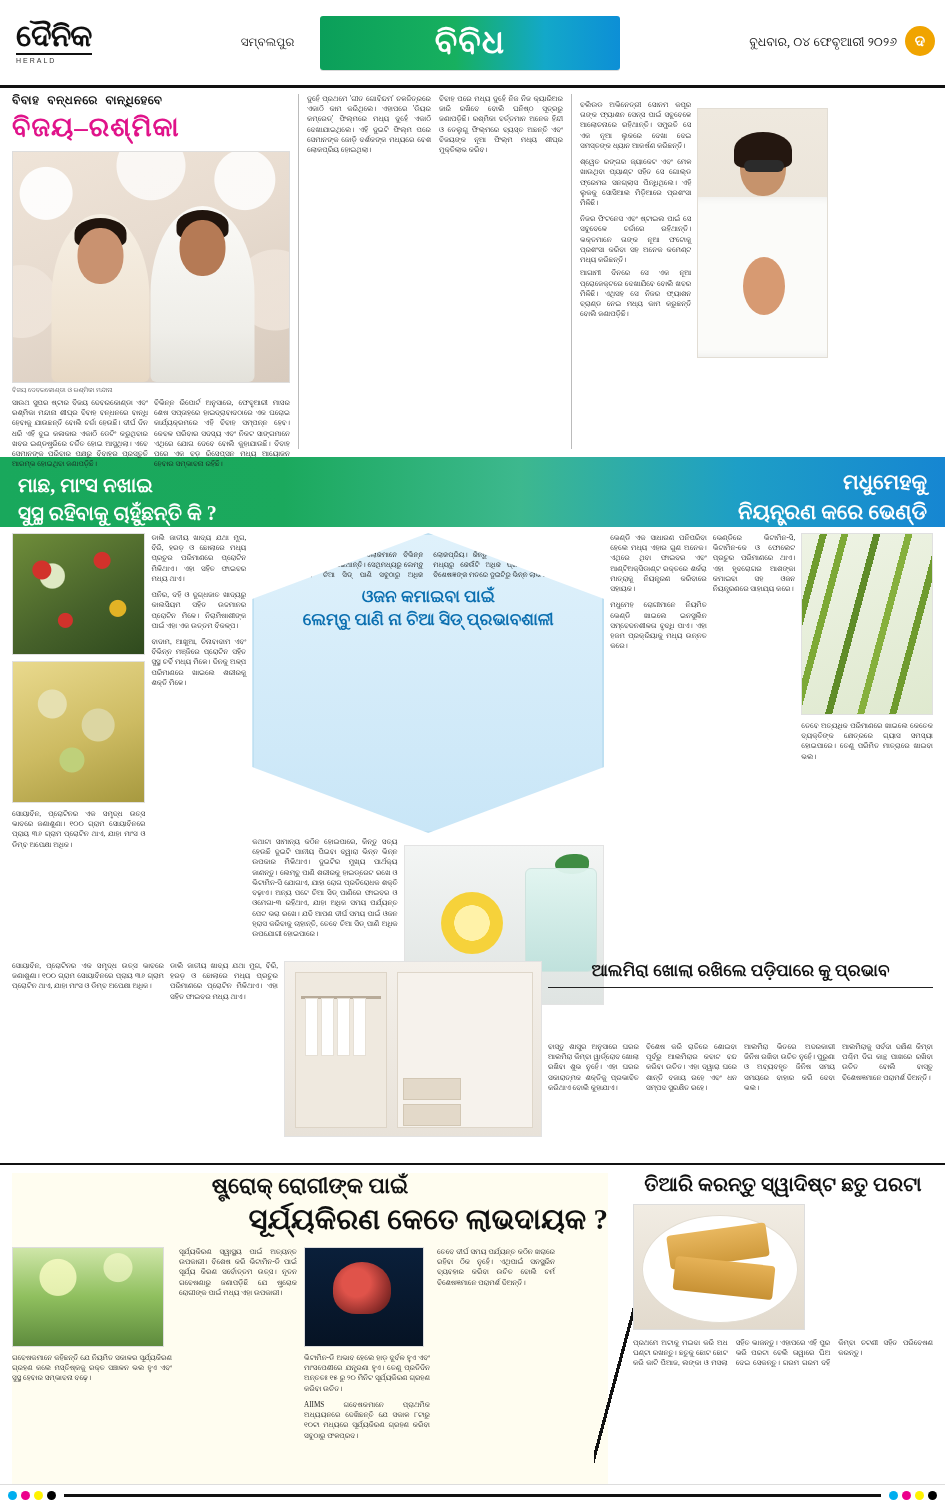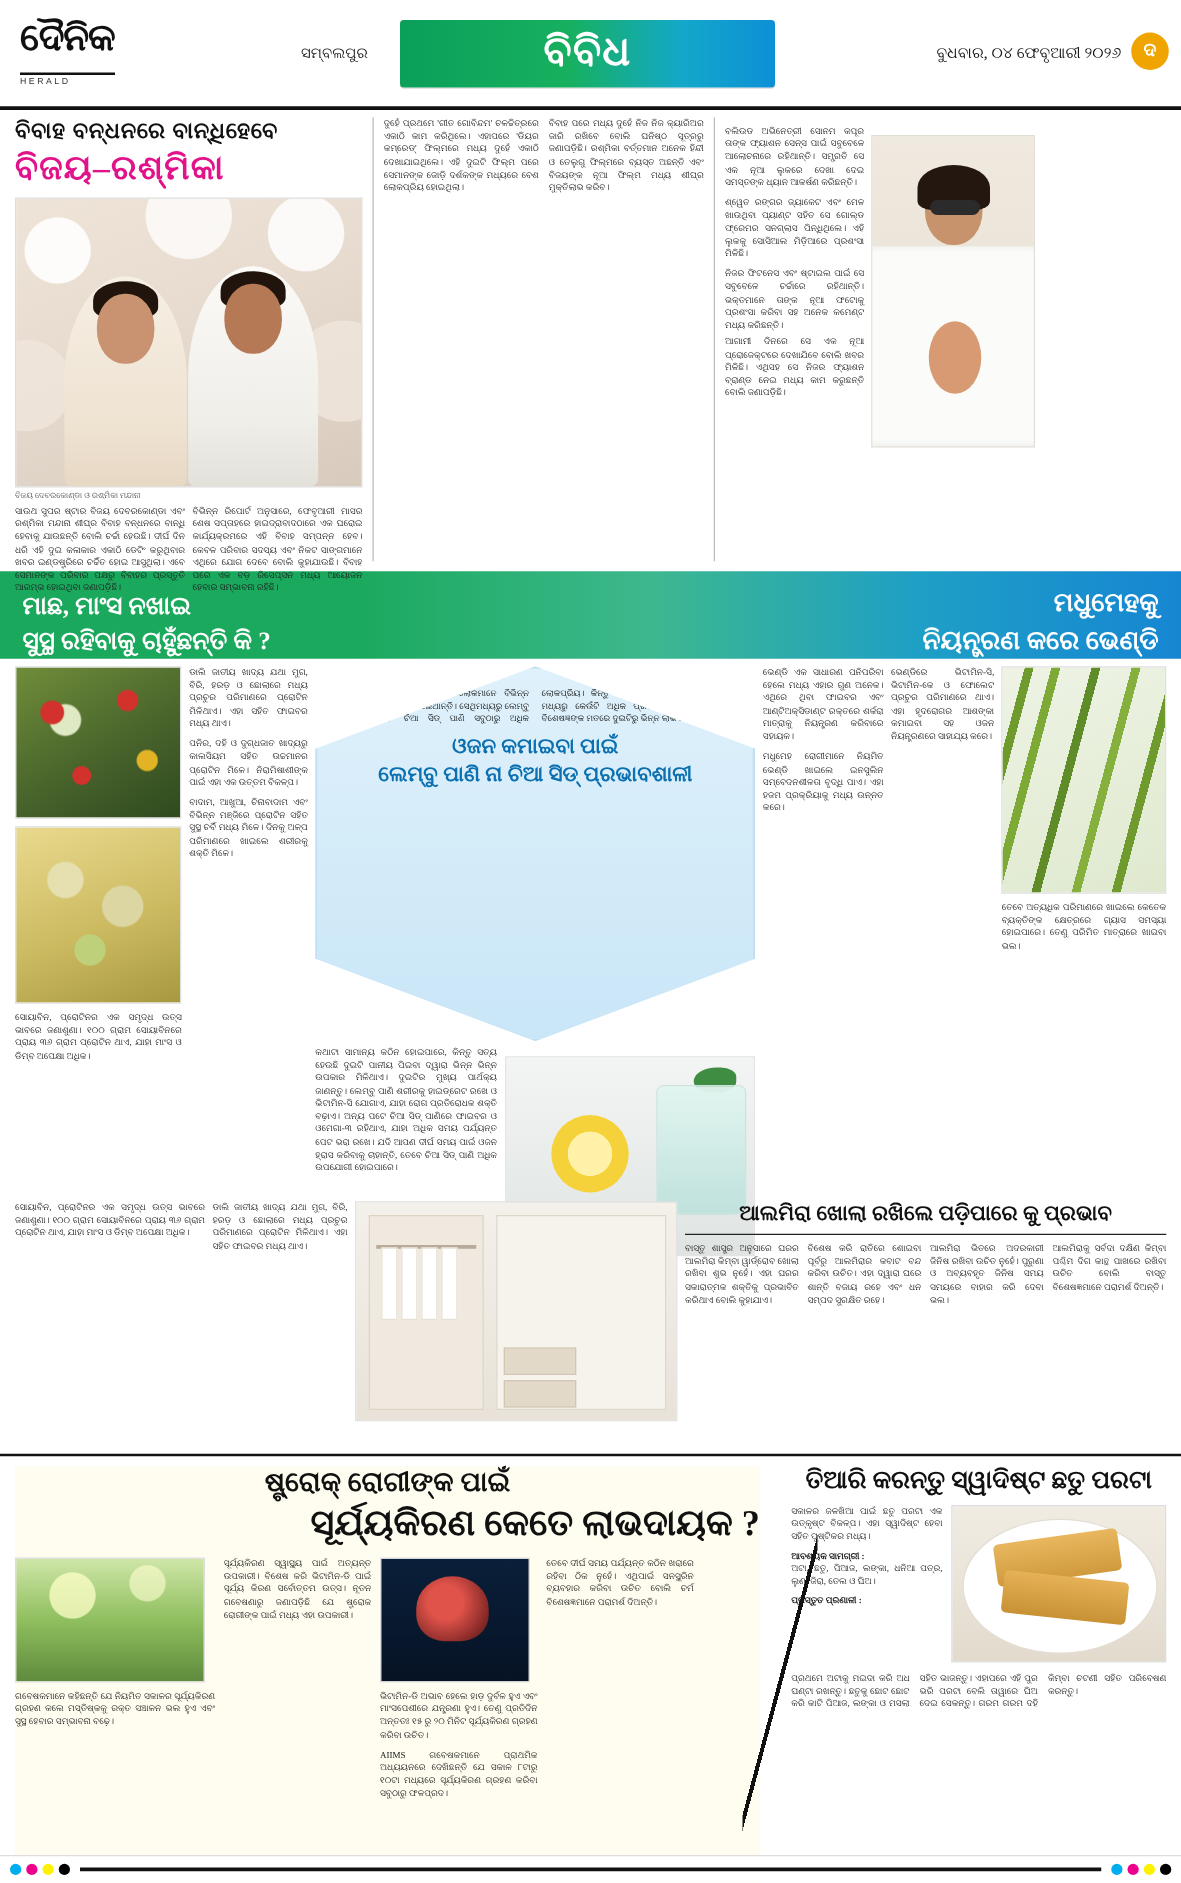--- a/index.html
+++ b/index.html
@@ -18,21 +18,21 @@
   .masthead {
     position: relative; height: 88px; width: 945px;
     border-bottom: 3px solid #111;
     display: flex; align-items: center;
   }
   .logo-wrap { width: 215px; padding-left: 16px; }
   .logo {
     font-family: "Liberation Serif", serif;
     font-weight: bold; font-size: 30px; letter-spacing: -1px;
     color: #111; line-height: 1;
-    border-bottom: 2px solid #111; display: inline-block; padding-bottom: 12px;
+    border-bottom: 2px solid #111; display: inline-block; padding-bottom: 2px;
   }
   .logo-sub { font-size: 7px; letter-spacing: 2px; color: #333; margin-top: 2px; }
   .place { font-size: 12px; color: #222; width: 105px; text-align: center; }
   .section-banner {
     width: 300px; height: 54px; position: relative;
     background: linear-gradient(90deg,#0b9f5a 0%, #17b05f 45%, #13a8c9 75%, #0d8fd6 100%);
     border-radius: 3px;
     display: flex; align-items: center; justify-content: center;
     box-shadow: 0 1px 0 rgba(0,0,0,.15);
   }
@@ -53,21 +53,21 @@
     font-size: 7.2px; line-height: 1.42; text-align: justify; color: #1b1b1b;
     font-family: "Liberation Serif", serif;
     word-break: break-word;
   }
 
   
   .block1 { position: relative; margin-top: 6px; height: 355px; padding: 0 12px; }
   .b1-inner { display: flex; height: 100%; gap: 8px; }
   .b1-left { width: 278px; }
   .b1-head1 {
-    font-family: Liberation Sans, sans-serif; font-size: 18px; font-weight: bold;
+    font-family: Liberation Mono, monospace; font-size: 12px; font-weight: bold;
     color: #111; letter-spacing: .5px;
   }
   .b1-head2 {
     font-family: "Liberation Serif", serif; font-size: 27px; font-weight: bold;
     color: #e0138a; margin-top: 4px; letter-spacing: 1px;
   }
   .wed-photo {
     margin-top: 8px; height: 232px; width: 100%; position: relative; overflow:hidden;
     background: linear-gradient(160deg,#efe4d8 0%, #e8dcd0 40%, #d8cbbe 100%);
     border: 1px solid #ddd;
@@ -177,21 +177,21 @@
   .wd-rod{left:16px;top:34px;width:80px;height:3px;background:#b8ab99;}
   .wd-cloth{top:36px;width:13px;height:58px;background:#fff;border:1px solid #e6e0d6;}
   .wd-right{left:112px;top:10px;width:136px;height:156px;background:#f6f2ec;border:1px solid #ded6c9;}
   .wd-draw{left:118px;width:58px;height:22px;background:#e3d9c9;border:1px solid #d2c7b4;}
   .b4-right-head {
     text-align:center; font-family:"Liberation Serif", serif; font-weight:bold; font-size:17px; color:#111;
     border-bottom: 1px solid #222; padding-bottom:6px; margin-bottom: 6px;
   }
   .b4-right { flex:1; }
   .b4-right-cols { display:flex; gap:7px; }
-  .b4-right-cols .cc { width: 25%; }
+  .b4-right-cols .cc { width: 25%; margin-top: 48px; }
 
   
   .block5 { position:relative; height: 400px; padding: 8px 12px 0; border-top: 2px solid #111; margin-top: 6px; }
   .b5-left { position:absolute; left: 12px; top: 8px; width: 596px; height: 384px; background:#fffdf0; }
   .b5-head-a { text-align:center; font-family:"Liberation Serif", serif; font-weight:bold; font-size:22px; color:#111; }
   .b5-head-b { text-align:right; font-family:"Liberation Serif", serif; font-weight:bold; font-size:29px; color:#111; margin-top:4px; }
   .b5-cols { display:flex; gap:7px; margin-top: 10px; }
   .b5-col { width: 118px; }
   .tree-photo { width: 152px; height: 100px; border:1px solid #ddd; background: linear-gradient(180deg,#cfe6a8 0%, #8fbf5e 50%, #5e8b3d 100%); position:relative; overflow:hidden;}
   .tree-photo:after{content:"";position:absolute;inset:0;background:radial-gradient(circle at 30% 30%, rgba(255,255,200,.75) 0 18px, transparent 19px), radial-gradient(circle at 70% 20%, rgba(255,255,210,.6) 0 14px, transparent 15px);}
@@ -430,26 +430,20 @@
           <div class="col-text odia">ତେବେ ଦୀର୍ଘ ସମୟ ପର୍ଯ୍ୟନ୍ତ କଠିନ ଖରାରେ ରହିବା ଠିକ ନୁହେଁ। ଏଥିପାଇଁ ସନସ୍କ୍ରିନ ବ୍ୟବହାର କରିବା ଉଚିତ ବୋଲି ଚର୍ମ ବିଶେଷଜ୍ଞମାନେ ପରାମର୍ଶ ଦିଅନ୍ତି।</div>
         </div>
       </div>
     </div>
 
     <div class="diag-sep"></div>
 
     <div class="b5-right">
       <div class="b5-right-head odia">ତିଆରି କରନ୍ତୁ ସ୍ୱାଦିଷ୍ଟ ଛତୁ ପରଟା</div>
       <div style="display:flex; gap:7px; margin-top:8px;">
-        <div style="width:42%">
-          <div class="col-text odia">ସକାଳର ଜଳଖିଆ ପାଇଁ ଛତୁ ପରଟା ଏକ ଉତ୍କୃଷ୍ଟ ବିକଳ୍ପ। ଏହା ସ୍ୱାଦିଷ୍ଟ ହେବା ସହିତ ପୁଷ୍ଟିକର ମଧ୍ୟ।</div>
-          <div class="col-text odia" style="font-weight:bold;margin-top:5px">ଆବଶ୍ୟକ ସାମଗ୍ରୀ :</div>
-          <div class="col-text odia">ଅଟା, ଛତୁ, ପିଆଜ, ଲଙ୍କା, ଧନିଆ ପତ୍ର, ଲୁଣ, ଜିରା, ତେଲ ଓ ଘିଅ।</div>
-          <div class="col-text odia" style="font-weight:bold;margin-top:5px">ପ୍ରସ୍ତୁତ ପ୍ରଣାଳୀ :</div>
-        </div>
         <div style="width:58%">
           <div class="paratha">
             <div class="plate"></div>
             <div class="par1"></div>
             <div class="par2"></div>
           </div>
         </div>
       </div>
       <div class="col-text odia" style="margin-top:8px; column-count:3; column-gap:8px;">ପ୍ରଥମେ ଅଟାକୁ ମଇଦା କରି ଅଧ ଘଣ୍ଟା ରଖନ୍ତୁ। ଛତୁକୁ ଛୋଟ ଛୋଟ କରି କାଟି ପିଆଜ, ଲଙ୍କା ଓ ମସଲା ସହିତ ଭାଜନ୍ତୁ। ଏହାପରେ ଏହି ପୁର ଭରି ପରଟା ବେଲି ତାୱାରେ ଘିଅ ଦେଇ ସେକନ୍ତୁ। ଗରମ ଗରମ ଦହି କିମ୍ବା ଚଟଣୀ ସହିତ ପରିବେଷଣ କରନ୍ତୁ।</div>
     </div>

